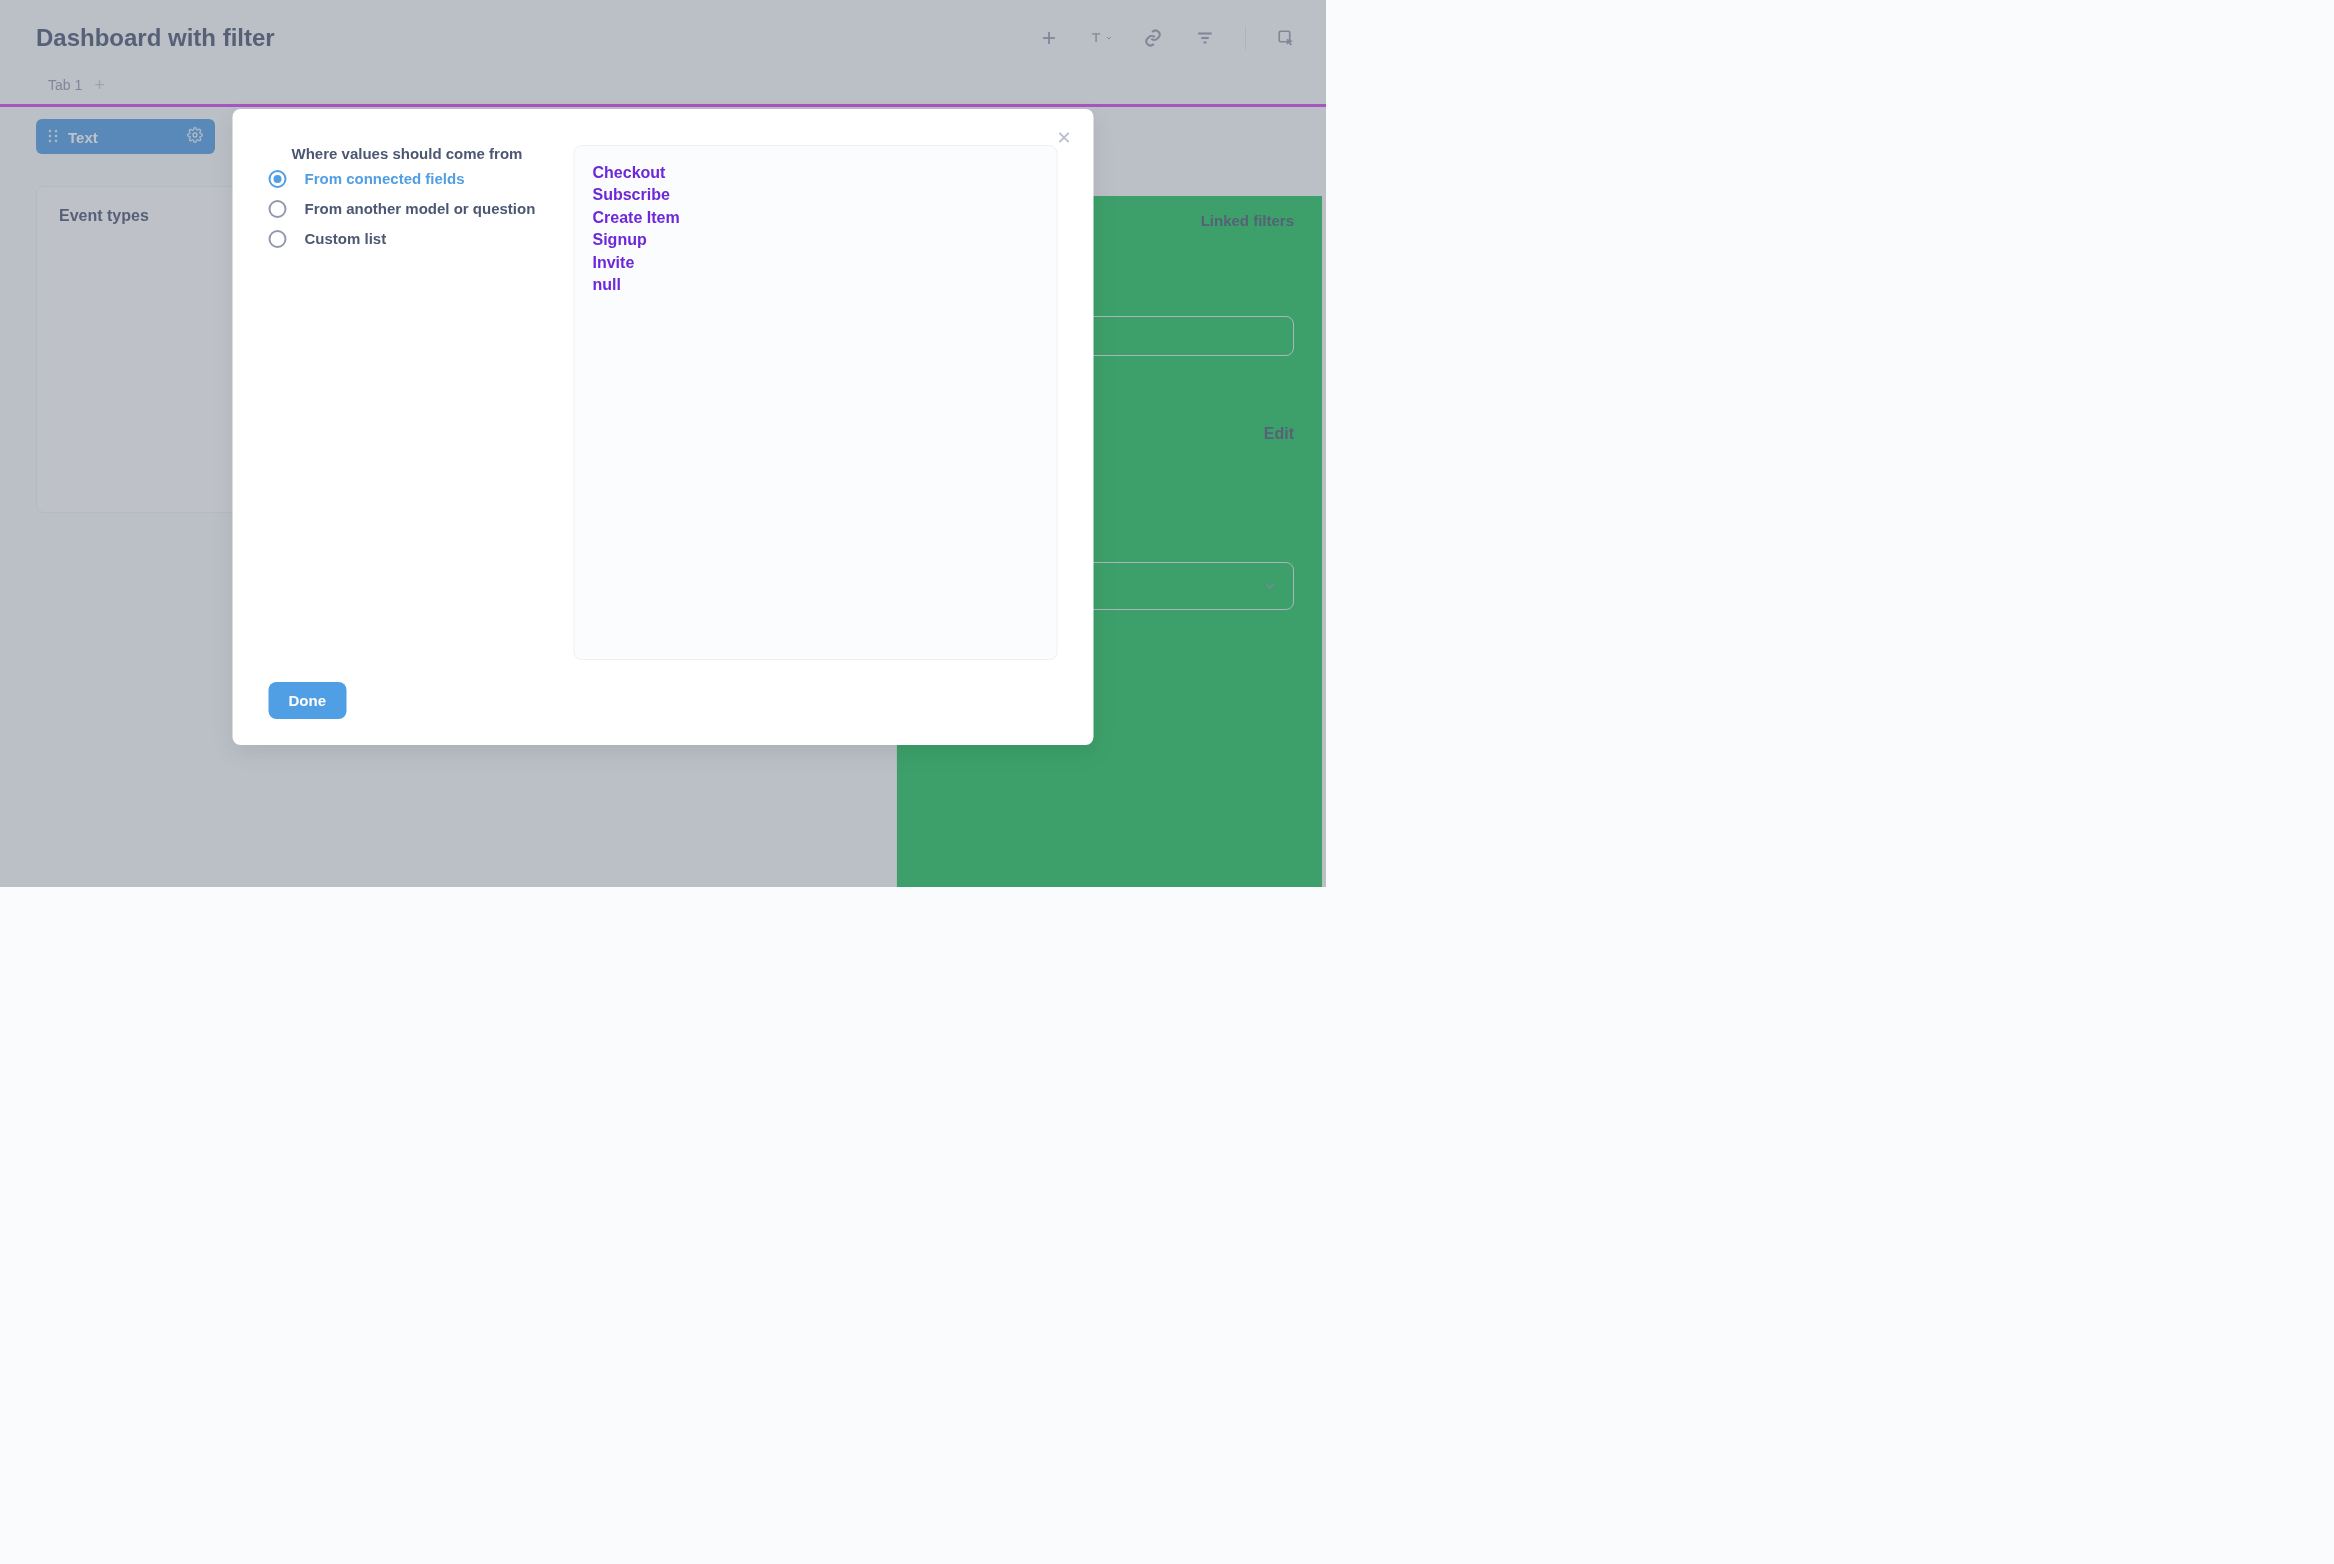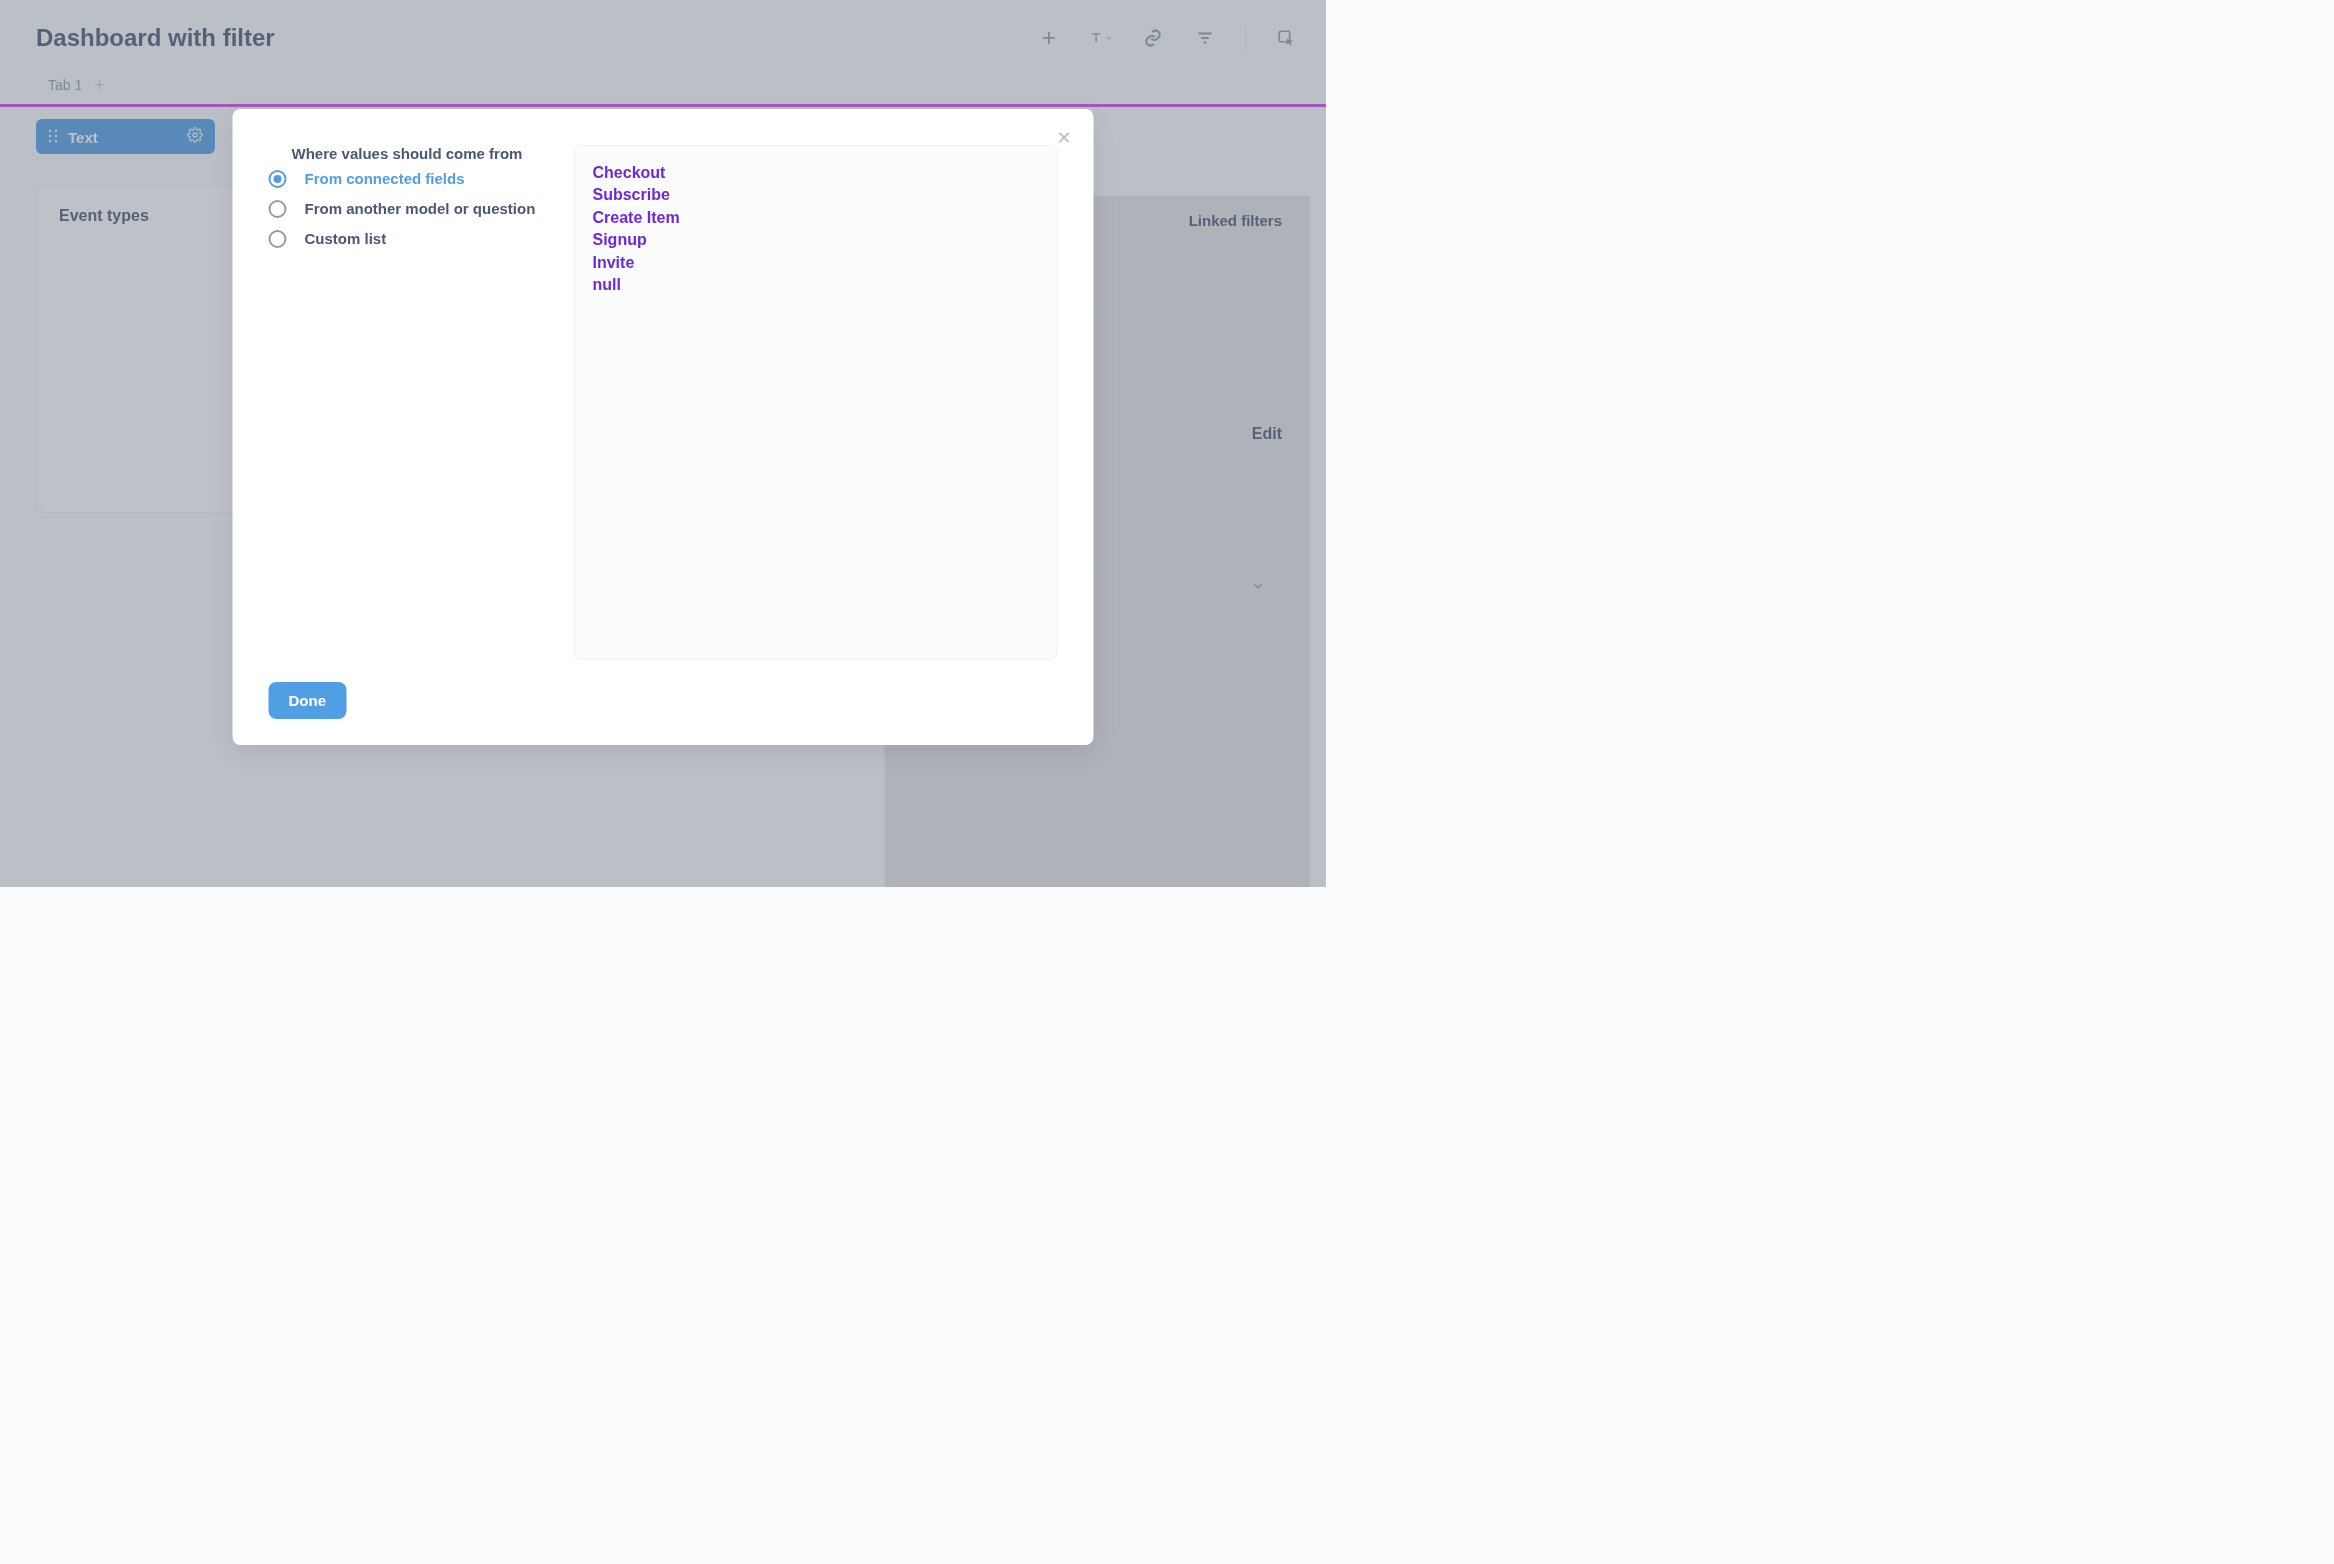--- a/index.html
+++ b/index.html
@@ -98,25 +98,25 @@
     .card-left { width: 416px; }
     .card-title {
       font-size: 16px;
       font-weight: 700;
       color: #4c5773;
     }
 
     
     .side-panel {
       position: absolute;
-      right: 16px;
+      right: 4px;
       top: 196px;
       bottom: 0;
       width: 426px;
-      background: #e5e5e5;
+      background: #22c55e;
       border-left: 1px solid #eef0f4;
     }
     .side-tabs {
       display: flex;
       justify-content: flex-end;
       gap: 40px;
       padding: 16px 28px 0 0;
       font-size: 15px;
       font-weight: 700;
       color: #4c5773;

